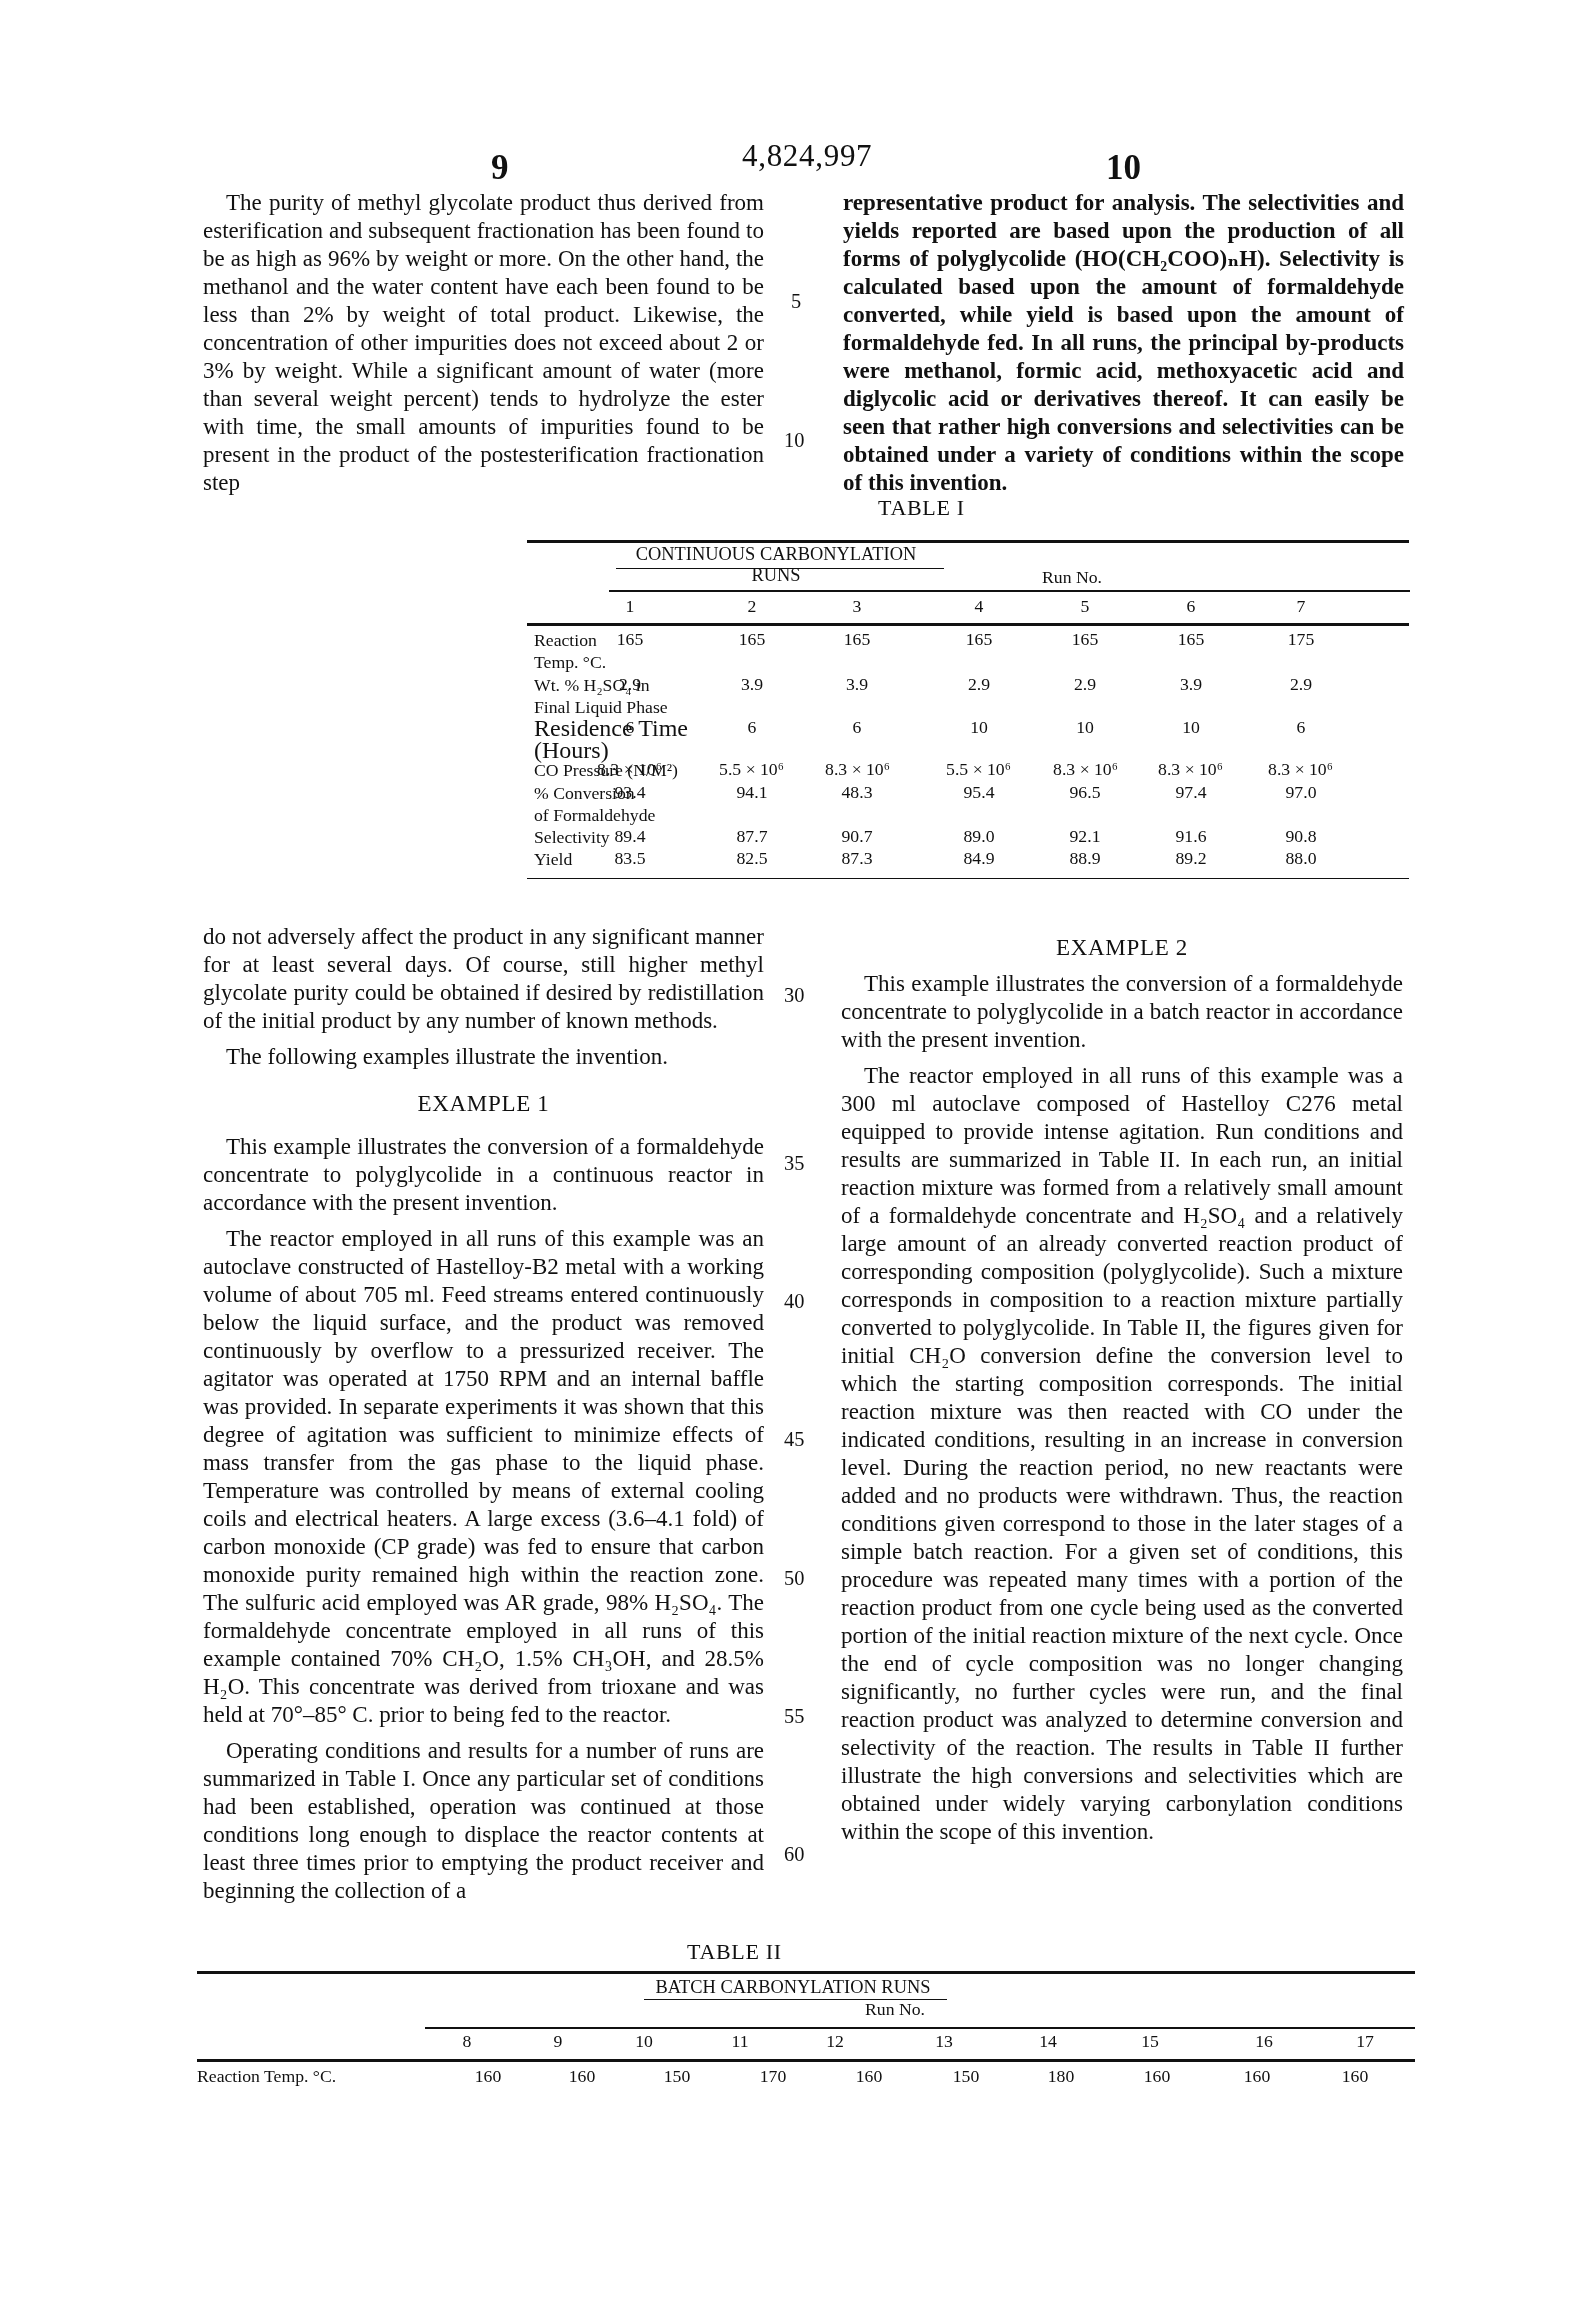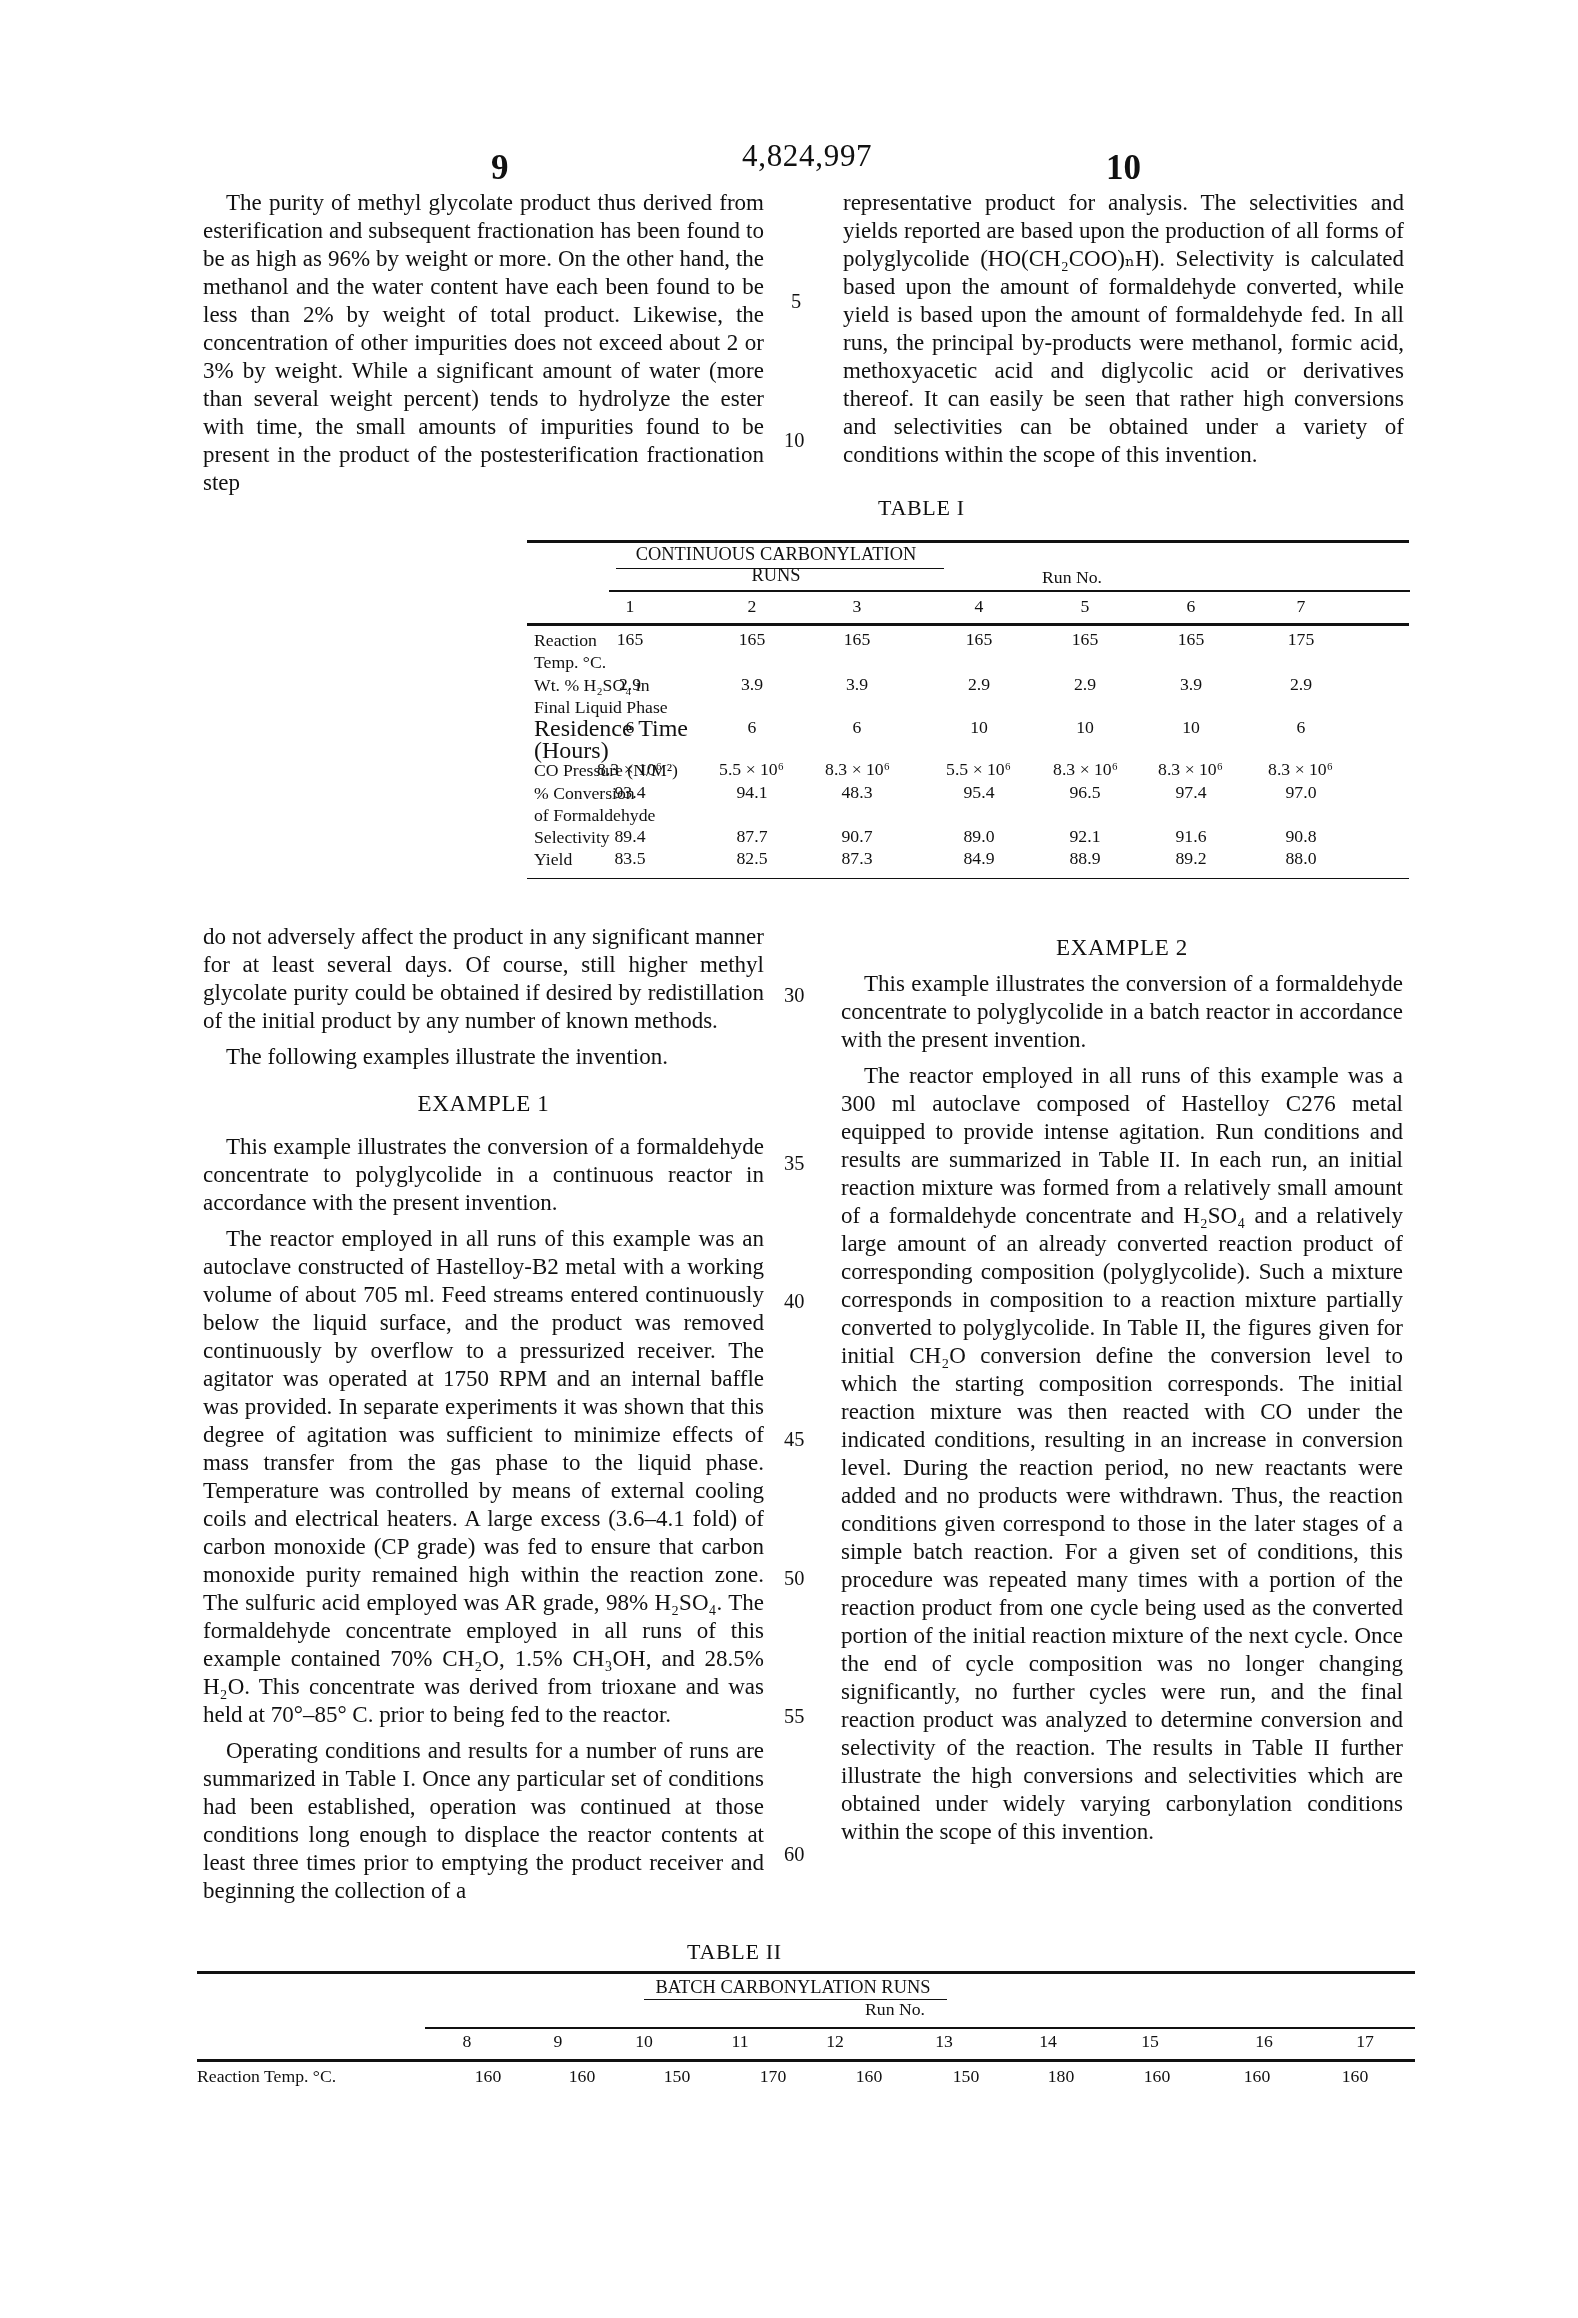--- a/index.html
+++ b/index.html
@@ -22,21 +22,21 @@
 </head>
 <body>
 
 <div class="abs patent-no">4,824,997</div>
 <div class="abs page-num" style="left:491px;">9</div>
 <div class="abs page-num" style="left:1106px;">10</div>
 
 <div class="col" style="left:195px; top:181px; width:577px;">
   <p class="ind">The purity of methyl glycolate product thus derived from esterification and subsequent fractionation has been found to be as high as 96% by weight or more. On the other hand, the methanol and the water content have each been found to be less than 2% by weight of total product. Likewise, the concentration of other impurities does not exceed about 2 or 3% by weight. While a significant amount of water (more than several weight percent) tends to hydrolyze the ester with time, the small amounts of impurities found to be present in the product of the postesterification fractionation step</p>
 </div>
-<div class="col" style="left:835px; top:181px; width:577px;">
+<div class="col" style="left:835px; top:181px; width:577px;font-weight:bold;">
   <p>representative product for analysis. The selectivities and yields reported are based upon the production of all forms of polyglycolide (HO(CH₂COO)ₙH). Selectivity is calculated based upon the amount of formaldehyde converted, while yield is based upon the amount of formaldehyde fed. In all runs, the principal by-products were methanol, formic acid, methoxyacetic acid and diglycolic acid or derivatives thereof. It can easily be seen that rather high conversions and selectivities can be obtained under a variety of conditions within the scope of this invention.</p>
 </div>
 <div class="line-no" style="left:791px; top:291px;">5</div>
 <div class="line-no" style="left:784px; top:430px;">10</div>
 
 <div class="abs table-title" style="left:878px; top:495px; width:204px;">TABLE I</div>
 <div class="rule" style="left:527px; top:540px; width:882px; height:2.7px;"></div>
 <div class="t-cap" style="left:616px; top:544px; width:163px; width:320px; font-size:18.4px;">CONTINUOUS CARBONYLATION RUNS</div>
 <div class="rule" style="left:616px; top:568px; width:328px; height:1.4px;"></div>
 <div class="t-cap" style="left:1021px; top:567px; width:102px; font-size:17.7px;">Run No.</div>

